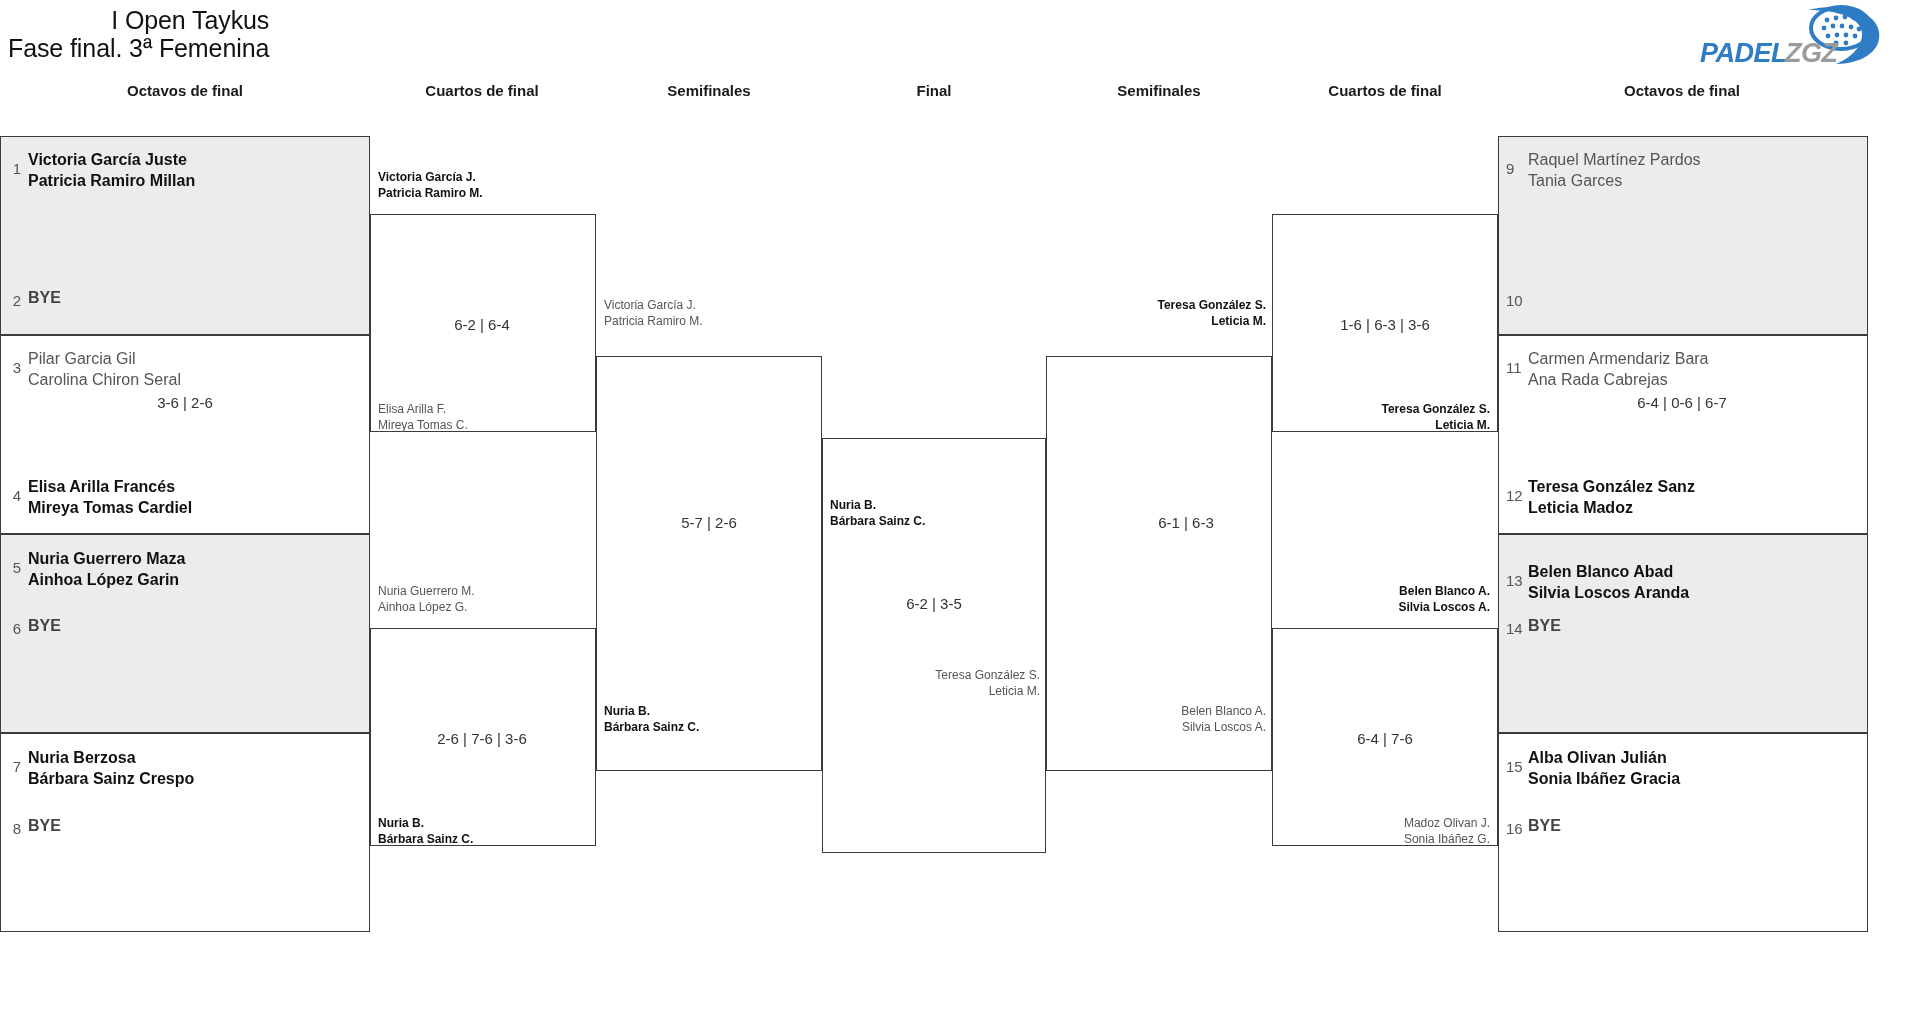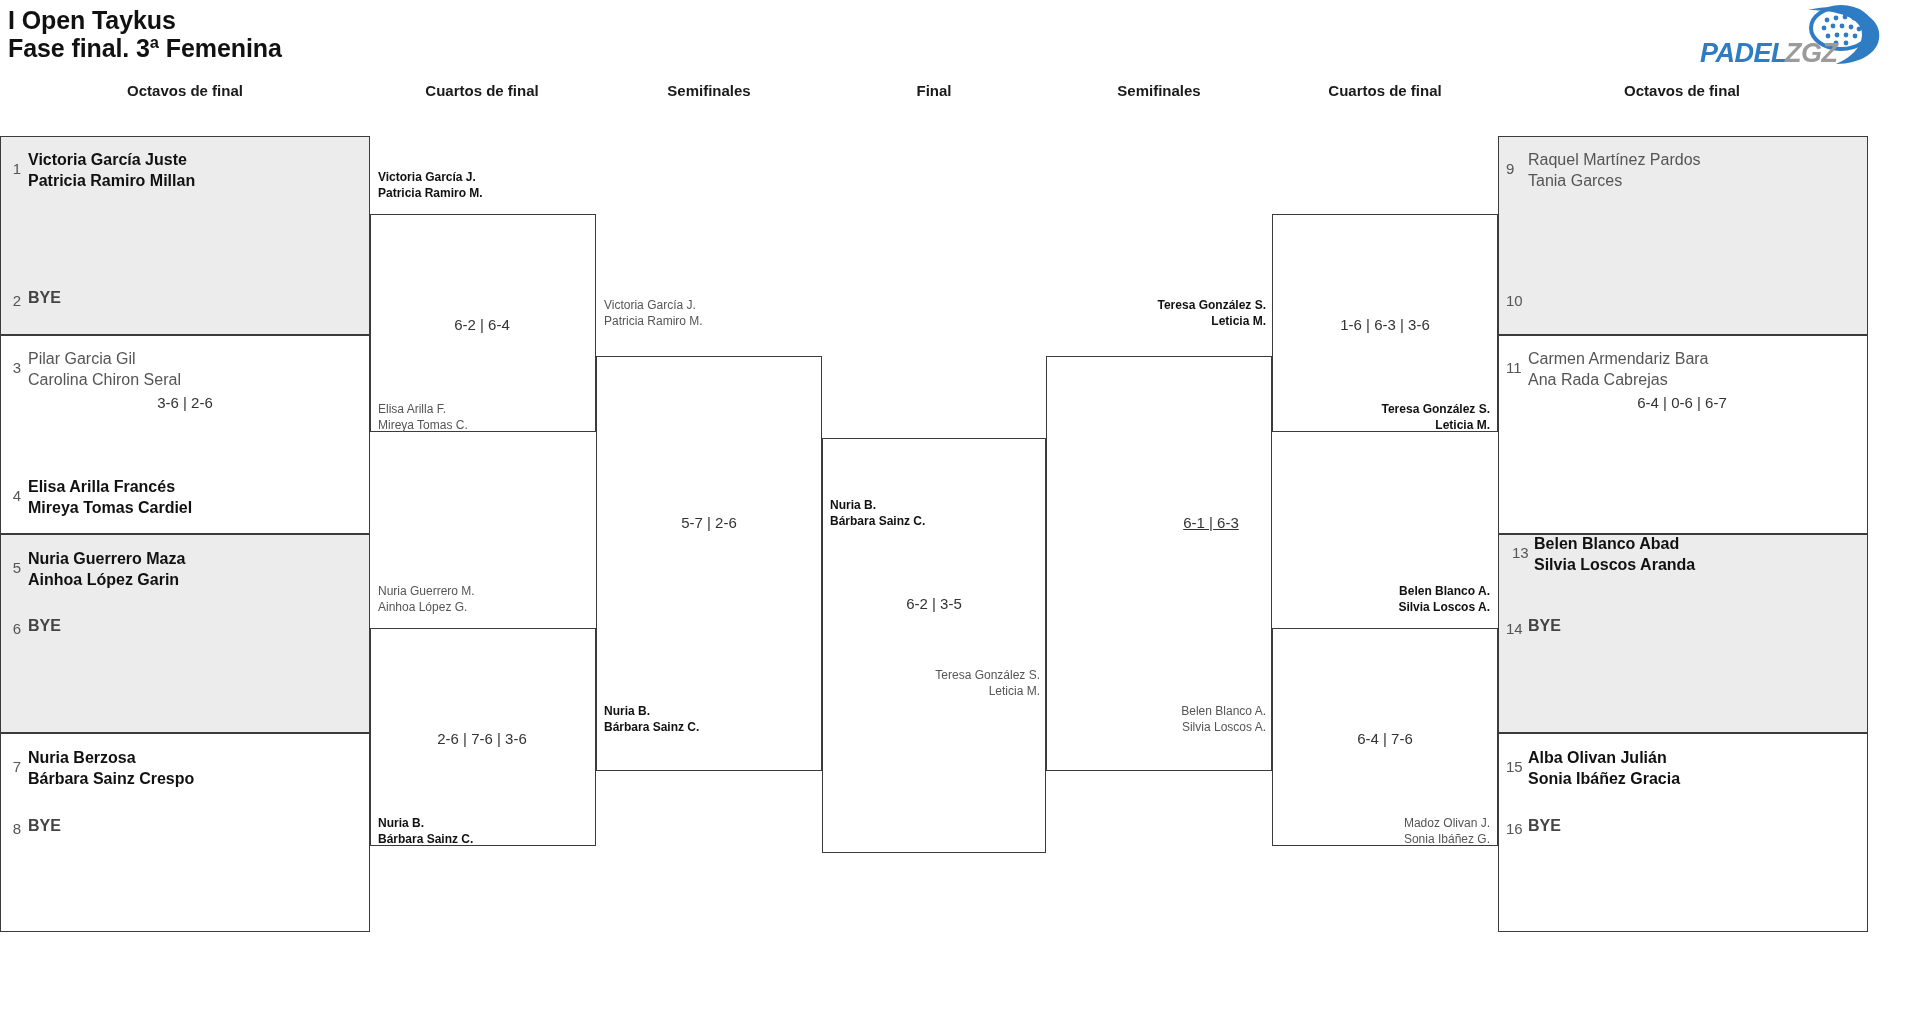--- a/index.html
+++ b/index.html
@@ -7,21 +7,21 @@
     width: 1920px; height: 1034px;
     background: #ffffff;
     font-family: "Liberation Sans", sans-serif;
     color: #1a1a1a;
     overflow: hidden;
   }
 
   
   .header { position: relative; height: 82px; }
   .title-block { position: absolute; left: 8px; top: 6px; }
-  .title-line { font-size: 25px; font-weight: 700; line-height: 1.13; letter-spacing: -0.1px; color: #111; }
+  .title-line { font-size: 25px; font-weight: 400; line-height: 1.13; letter-spacing: -0.1px; color: #111; text-align: right; }
 
   .logo { position: absolute; right: 30px; top: 2px; width: 200px; height: 70px; }
   .logo svg { display: block; }
 
   
   .round-labels { position: relative; height: 26px; }
   .round-label {
     position: absolute; top: 0;
     font-size: 15px; font-weight: 600; color: #1a1a1a;
     text-align: center; white-space: nowrap;
@@ -219,21 +219,21 @@
     <span class="nm">Teresa González S.</span>
     <span class="nm">Leticia M.</span>
   </div>
 
   <div class="mbox" style="left:1046px; top:248px; width:226px; height:415px;"></div>
 
   <div class="entry winner ralign" style="left:1040px; top:190px; width:226px;">
     <span class="nm">Teresa González S.</span>
     <span class="nm">Leticia M.</span>
   </div>
-  <div class="score c" style="left:1211px; top:406px;text-decoration:underline;">6-1 | 6-3</div>
+  <div class="score c" style="left:1186px; top:406px;">6-1 | 6-3</div>
   <div class="entry loser ralign" style="left:1040px; top:596px; width:226px;">
     <span class="nm">Belen Blanco A.</span>
     <span class="nm">Silvia Loscos A.</span>
   </div>
 
   <div class="mbox" style="left:1272px; top:106px; width:226px; height:218px;"></div>
   <div class="mbox" style="left:1272px; top:520px; width:226px; height:218px;"></div>
 
   <div class="score c" style="left:1385px; top:208px;">1-6 | 6-3 | 3-6</div>
   <div class="entry winner ralign" style="left:1264px; top:294px; width:226px;">
@@ -269,21 +269,28 @@
       <span class="nm"></span>
     </div>
   </div>
   <div class="seed-entry right" style="left:1502px; top:241px; width:360px;">
     <div class="seed-num">11</div>
     <div class="seed-names loser">
       <span class="nm">Carmen Armendariz Bara</span>
       <span class="nm">Ana Rada Cabrejas</span>
     </div>
   </div>
-  <div class="seed-entry right" style="left:1502px; top:426px; width:360px;margin-left:6px;">
+  <div class="seed-entry right" style="left:1502px; top:369px; width:360px;">
+    <div class="seed-num">12</div>
+    <div class="seed-names winner">
+      <span class="nm">Teresa González Sanz</span>
+      <span class="nm">Leticia Madoz</span>
+    </div>
+  </div>
+  <div class="seed-entry right" style="left:1502px; top:454px; width:360px;">
     <div class="seed-num">13</div>
     <div class="seed-names winner">
       <span class="nm">Belen Blanco Abad</span>
       <span class="nm">Silvia Loscos Aranda</span>
     </div>
   </div>
   <div class="seed-entry right" style="left:1502px; top:502px; width:360px;">
     <div class="seed-num">14</div>
     <div class="bye">BYE</div>
   </div>

